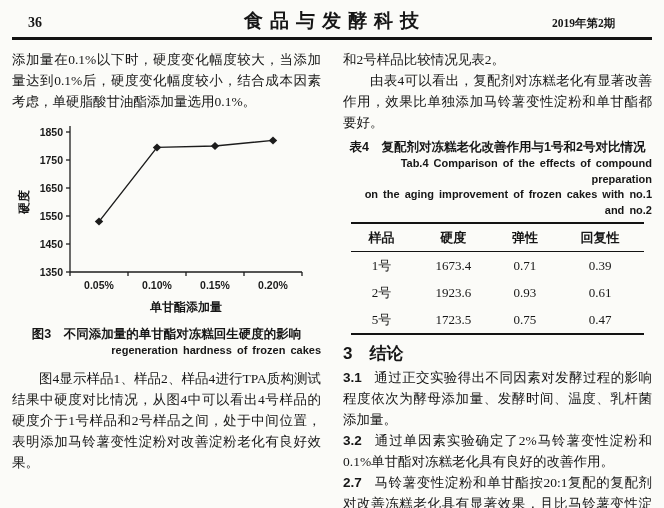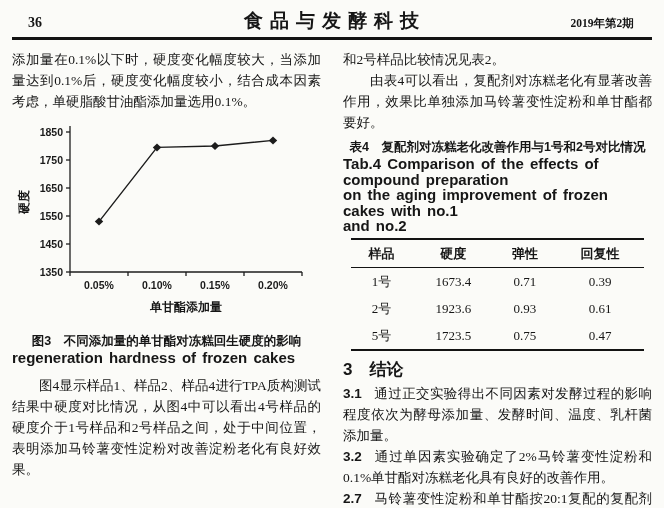--- a/index.html
+++ b/index.html
@@ -7,38 +7,38 @@
     width:664px;height:508px;
     background:#fbfbf8;color:#161616;
     font-family:"Liberation Serif","DejaVu Serif",serif;
     overflow:hidden;
   }
   .page{box-sizing:border-box;width:664px;height:508px;padding:8px 12px 0 12px;}
   
   .hdr-row{display:flex;align-items:baseline;}
   .page-number{width:90px;font-weight:bold;font-size:14px;padding-left:16px;}
   .journal-title{flex:1;text-align:center;font-weight:bold;font-size:19px;letter-spacing:7px;}
-  .issue{width:100px;text-align:center;font-weight:bold;font-size:11.5px;white-space:nowrap;}
+  .issue{width:100px;text-align:left;font-weight:bold;font-size:11.5px;white-space:nowrap;}
   .hdr-rule{border-bottom:3px solid #131313;margin-top:3px;}
   
   .columns{display:flex;gap:22px;padding-top:9px;}
   .col{width:309px;font-size:13.5px;line-height:21px;text-align:justify;}
   .col p{margin:0;}
   p.indent{text-indent:2em;}
   
   .chart-wrap{margin:6px 0 0 0;}
   .chart-wrap svg{display:block;}
   .ax{stroke:#1d1d1d;stroke-width:1.3;}
   text.tick{font-family:"Liberation Sans","DejaVu Sans",sans-serif;font-size:10.5px;font-weight:600;fill:#1a1a1a;}
   text.ytick{text-anchor:end;}
   text.xtick{text-anchor:middle;}
   text.axis-label{font-family:"Liberation Sans","DejaVu Sans",sans-serif;font-size:12px;font-weight:700;fill:#151515;text-anchor:middle;}
   
-  .caption-cn{text-align:center;font-family:"Liberation Sans","DejaVu Sans",sans-serif;font-weight:700;font-size:12.5px;line-height:17px;margin-top:17px;}
-  .caption-en{text-align:left;font-family:"Liberation Sans","DejaVu Sans",sans-serif;font-weight:600;font-size:15px;line-height:15.5px;word-spacing:2px;}
+  .caption-cn{text-align:center;font-family:"Liberation Sans","DejaVu Sans",sans-serif;font-weight:700;font-size:12.5px;line-height:17px;margin-top:10px;}
+  .caption-en{text-align:right;font-family:"Liberation Sans","DejaVu Sans",sans-serif;font-weight:600;font-size:11px;line-height:15.5px;word-spacing:2px;}
   .para-after-fig{margin-top:9px !important;}
   
   table.three-line{width:95%;margin:4px auto 8px auto;border-collapse:collapse;
     border-top:2px solid #131313;border-bottom:2px solid #131313;font-size:13px;}
   table.three-line th{border-bottom:1.5px solid #131313;font-weight:700;padding:3px 2px;text-align:center;}
   table.three-line td{padding:3px 2px;text-align:center;}
   
   .section-heading{font-weight:700;font-size:17px;margin:7px 0 3px 0;font-family:"Liberation Sans","DejaVu Sans",sans-serif;}
   .section-heading .sp{display:inline-block;width:1em;}
   .concl-item{margin:0;}

